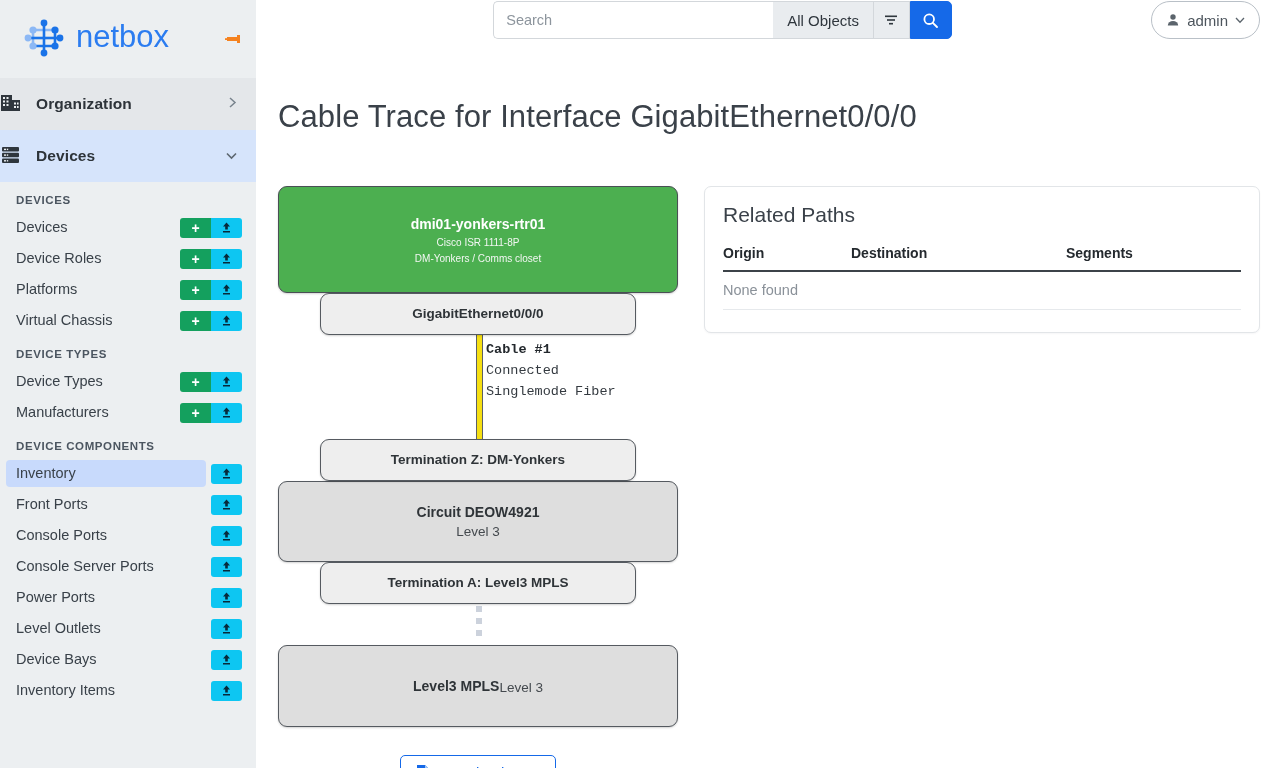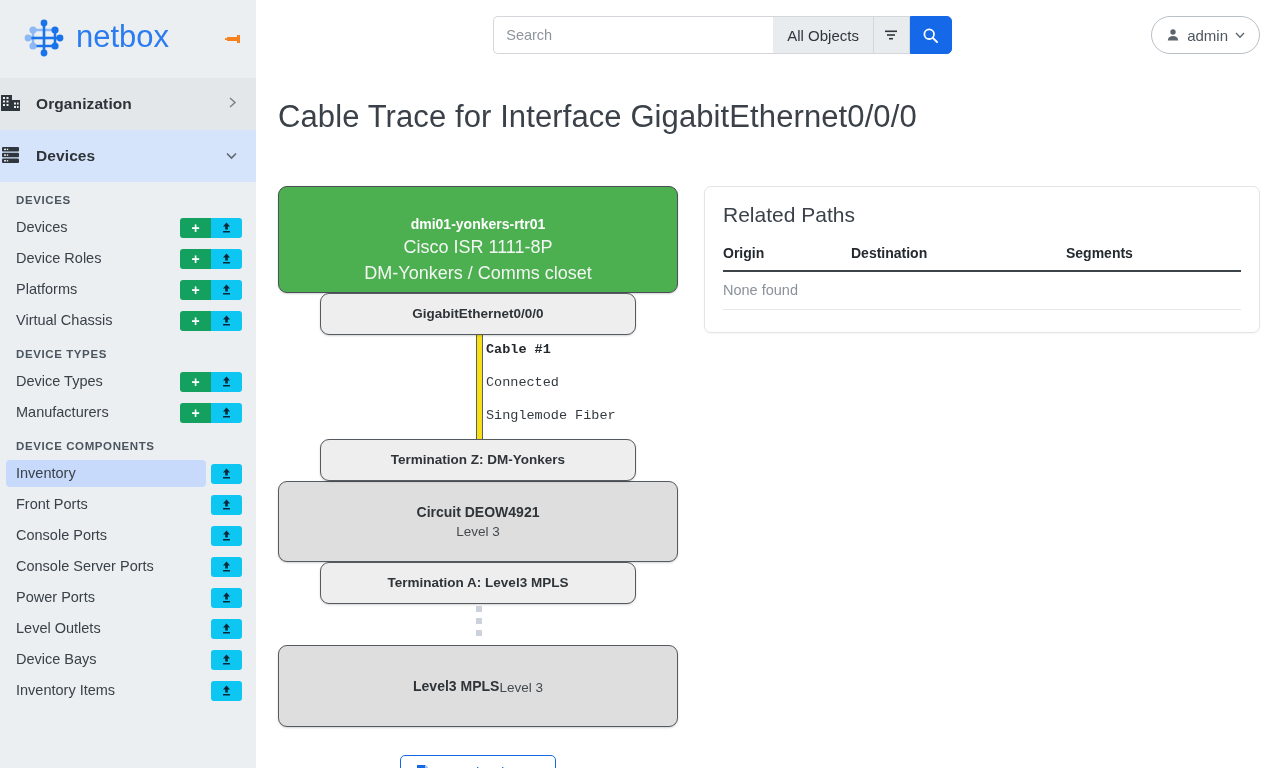--- a/index.html
+++ b/index.html
@@ -78,22 +78,22 @@
   .btn-add { background: #14a05e; border-radius: 3px 0 0 3px; font-size: 14px; font-weight: 700; line-height: 1; }
   .btn-imp { background: #0dc6f2; border-radius: 0 3px 3px 0; }
   .btn-imp.solo { border-radius: 3px; }
   .btn-imp svg { display: block; }
 
   
   #main { flex: 1; height: 768px; background: #fff; position: relative; overflow: hidden; }
 
   .topbar {
     height: 70px;
-    display: flex; align-items: center;
-    padding: 12px 20px;
+    display: flex; align-items: flex-start;
+    padding: 1px 20px;
     background: #fff;
     margin-left: 32px;
   }
   .search-wrap { display: flex; align-items: stretch; height: 38px; margin-left: auto; margin-right: auto; }
   .search-input {
     width: 280px; height: 38px;
     border: 1px solid #d3d7db; border-right: none;
     border-radius: 5px 0 0 5px;
     padding: 0 12px; font-size: 14.5px; color: #343a40;
     background: #fff; outline: none;
@@ -135,21 +135,21 @@
   .node {
     position: relative;
     border: 1px solid #5b6066;
     border-radius: 9px;
     text-align: center;
     padding: 7px 10px;
     box-shadow: 0 1px 2px rgba(0,0,0,.18);
   }
   .node.device { background: #4caf50; border-color: #4a4f55; height: 107px; padding-top: 29px; }
   .node.device .n-title { color: #fff; font-weight: 700; font-size: 14px; }
-  .node.device .n-sub { color: #f3f7f3; font-size: 18px; margin-top: 5px; }
+  .node.device .n-sub { color: #f3f7f3; font-size: 10px; margin-top: 5px; }
 
   .node.termbox {
     background: #eeeeee; border-color: #555a60;
     width: 316px; margin: 0 auto; height: 42px;
     display: flex; align-items: center; justify-content: center;
     padding: 0 10px;
   }
   .node.termbox .n-title { font-weight: 700; font-size: 13.5px; color: #2f3438; }
 
   .node.circuit {
@@ -174,21 +174,21 @@
 
   
   .cable-seg { position: relative; height: 104px; }
   .cable-line {
     position: absolute; left: 198px; top: 0; width: 7px; height: 104px;
     background: #f6df12;
     border-left: 1px solid #5c6065; border-right: 1px solid #5c6065;
   }
   .cable-info { position: absolute; left: 208px; top: 7px; font-family: Liberation Mono, monospace; }
   .cable-info .c-name { font-weight: 700; font-size: 13.5px; color: #23282d; }
-  .cable-info .c-line { font-size: 13.5px; color: #343a40; margin-top: 18px; }
+  .cable-info .c-line { font-size: 13.5px; color: #343a40; margin-top: 6px; }
 
   
   .dot-seg { height: 41px; position: relative; }
   .dot-seg .dots {
     position: absolute; left: 198px; top: 2px;
     width: 6px; height: 36px;
     background: repeating-linear-gradient(
       to bottom, #ccd2dc 0 6px, rgba(0,0,0,0) 6px 12px);
   }
 

